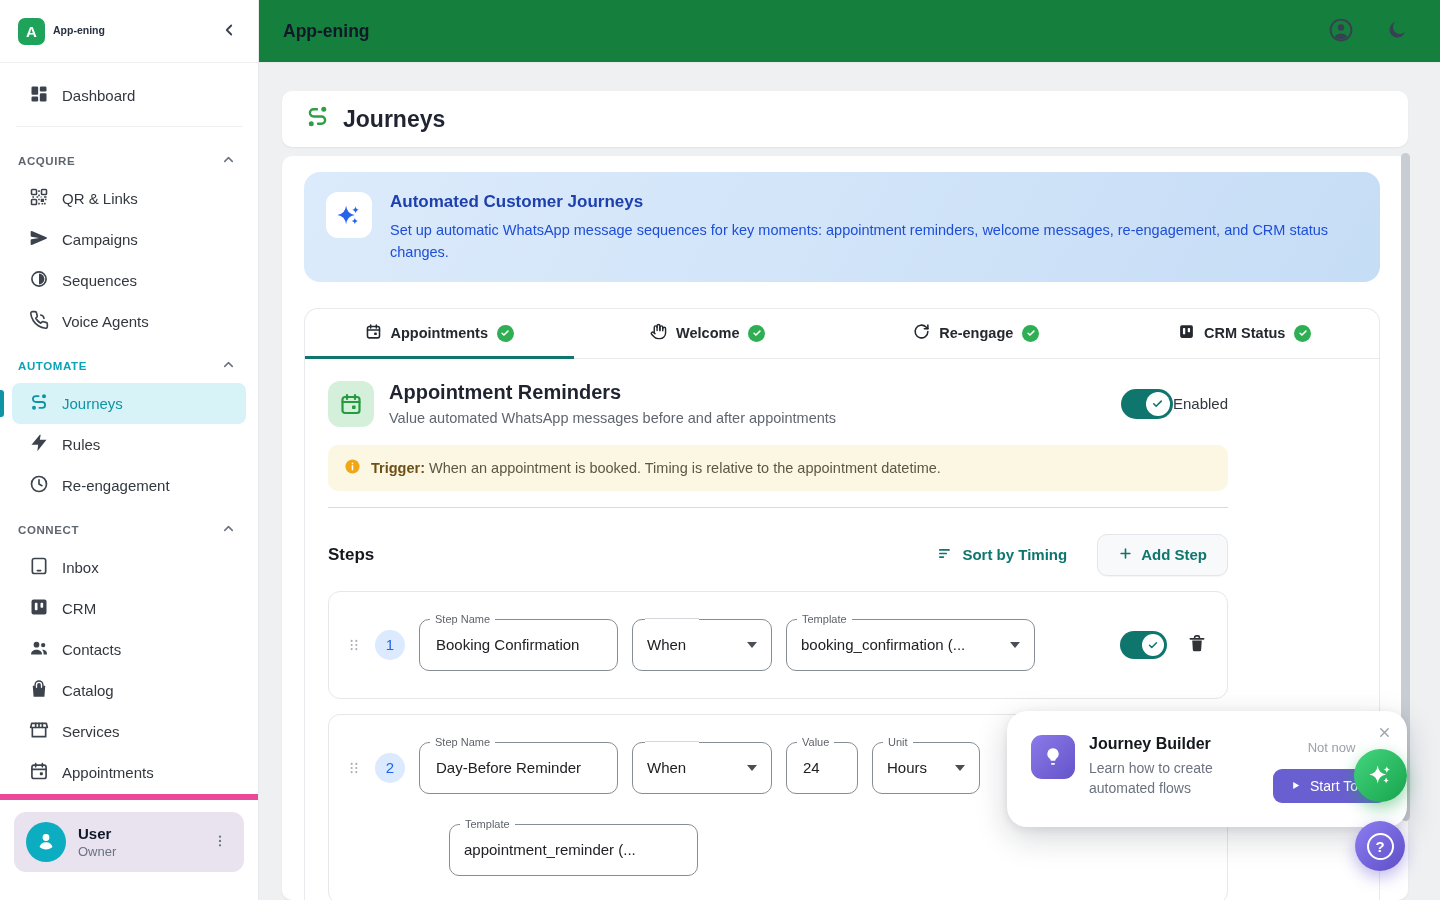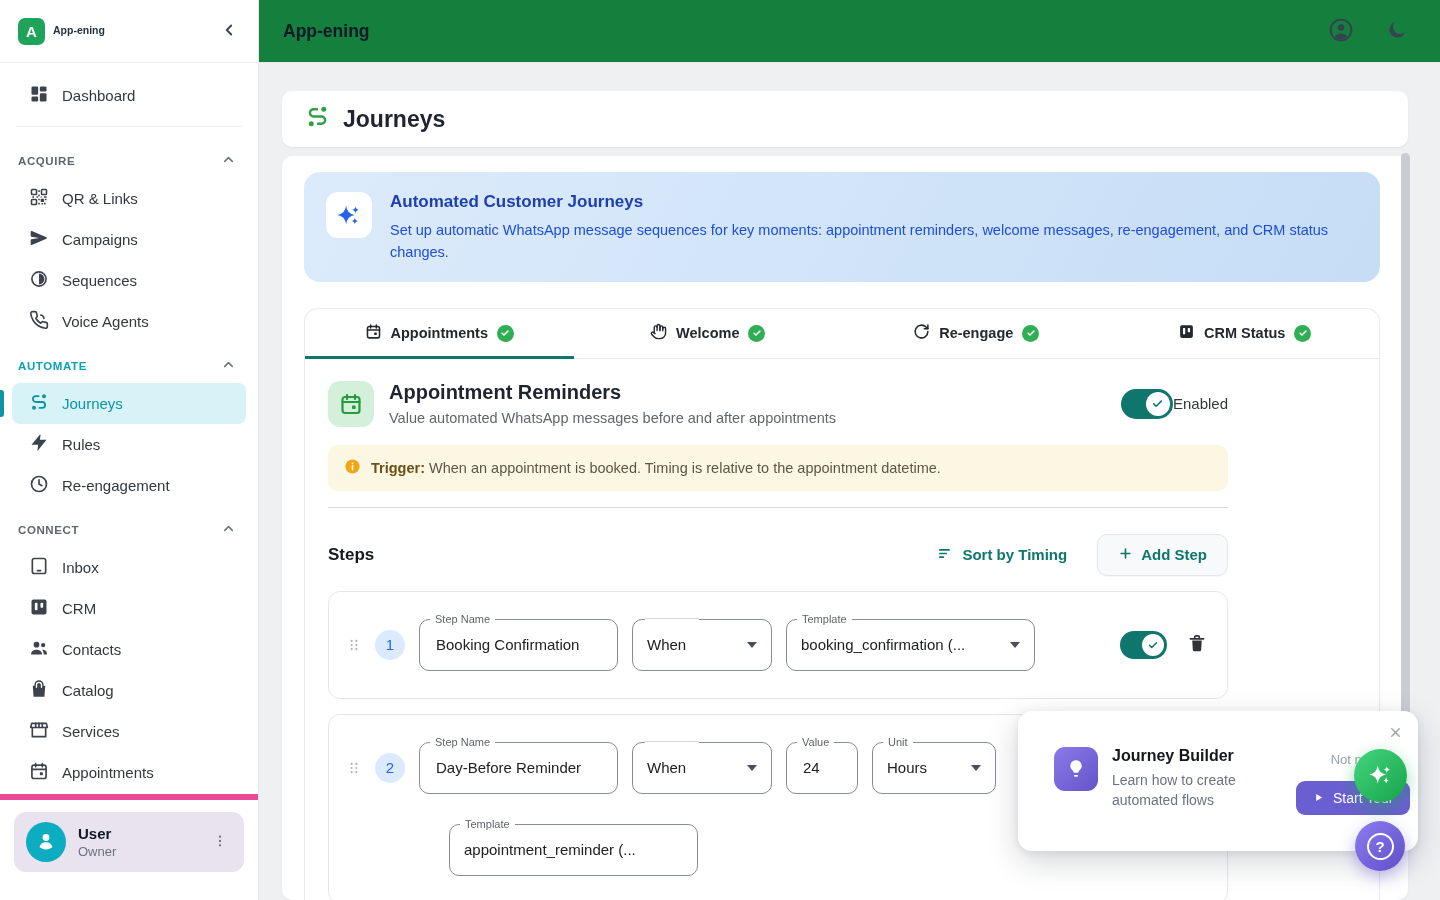--- a/index.html
+++ b/index.html
@@ -83,27 +83,27 @@
   .step-row{display:flex;align-items:center;gap:14px}
   .drag{color:#a7adb5;cursor:grab;display:flex;flex-shrink:0}
   .step-num{width:30px;height:30px;border-radius:50%;background:#dbeafe;color:#2563eb;font-size:15px;display:flex;align-items:center;justify-content:center;flex-shrink:0}
   .field{position:relative;border:1.5px solid #878d94;border-radius:10px;height:52px;display:flex;align-items:center;padding:0 14px;background:#fff;flex-shrink:0}
   .flabel{position:absolute;top:-8px;left:10px;background:#fff;padding:0 5px;font-size:11px;color:#5f6368;line-height:14px;white-space:nowrap}
   .ghost-notch{position:absolute;top:-1.5px;left:12px;width:54px;height:2px;background:#fff;border-top:1.5px solid #d4d7db}
   .field input{border:none;outline:none;font-size:15px;color:#202124;width:100%;font-family:inherit;background:transparent}
   .field.select{justify-content:space-between;cursor:pointer}
   .fval{font-size:15px;color:#202124;white-space:nowrap;overflow:hidden}
   .caret{width:0;height:0;border-left:5px solid transparent;border-right:5px solid transparent;border-top:6px solid #4a4f57;margin-left:12px;flex-shrink:0}
-  .f-name{width:199px}.f-when{width:140px}.f-template{width:249px}.f-value{width:72px}.f-unit{width:124px}
+  .f-name{width:199px}.f-when{width:140px}.f-template{width:249px}.f-value{width:72px}.f-unit{width:108px}
   .row-end{margin-left:auto;display:flex;align-items:center;gap:18px}
   .trash-btn{background:none;border:none;color:#2f3237;cursor:pointer;display:flex;padding:2px}
   .step-row2{margin-left:102px}
 
   
-  .popup{position:absolute;right:22px;top:648px;width:400px;background:#fff;border-radius:14px;box-shadow:0 10px 32px rgba(15,20,40,.18),0 2px 8px rgba(15,20,40,.08);padding:36px;z-index:5;display:flex;gap:14px}
+  .popup{position:absolute;right:33px;top:648px;width:400px;background:#fff;border-radius:20px;box-shadow:0 10px 32px rgba(15,20,40,.18),0 2px 8px rgba(15,20,40,.08);padding:24px;z-index:5;display:flex;gap:14px}
   .popup-icon{width:44px;height:44px;border-radius:11px;background:linear-gradient(135deg,#8b7ae8,#6354c9);color:#fff;display:flex;align-items:center;justify-content:center;flex-shrink:0}
   .popup-title{font-size:16px;font-weight:bold;color:#14171c}
   .popup-body{font-size:14px;color:#6b7280;line-height:1.45;margin-top:5px;width:170px}
   .popup-right{margin-left:auto;display:flex;flex-direction:column;align-items:flex-end}
   .notnow{font-size:13px;color:#9aa1a9;margin:4px 26px 0 0;background:none;border:none;cursor:pointer;font-family:inherit}
   .close-x{position:absolute;top:12px;right:13px;color:#9aa1a9;background:none;border:none;cursor:pointer;display:flex;padding:2px}
   .cta{background:#6a5fd0;color:#fff;border:none;border-radius:9px;padding:9px 17px;font-size:14px;display:flex;align-items:center;gap:9px;margin-top:13px;cursor:pointer;font-family:inherit;white-space:nowrap}
   .fab{position:absolute;border:none;border-radius:50%;display:flex;align-items:center;justify-content:center;color:#fff;cursor:pointer;z-index:6}
   .fab.green{right:33px;top:686px;width:53px;height:53px;background:linear-gradient(135deg,#44d67f,#17a34a);box-shadow:0 6px 16px rgba(23,163,74,.45)}
   .fab.help{right:35px;top:758px;width:50px;height:50px;background:linear-gradient(135deg,#8d7df2,#5f4fc7);box-shadow:0 6px 16px rgba(95,79,199,.4)}

